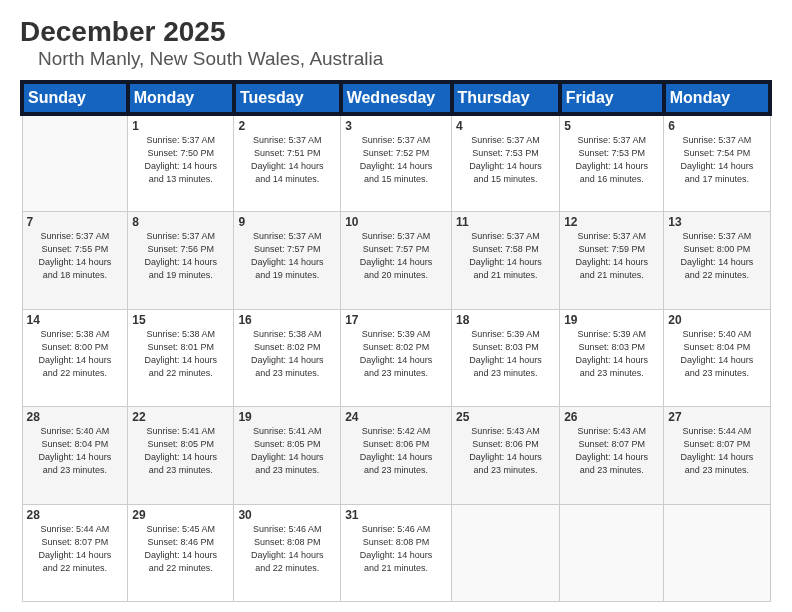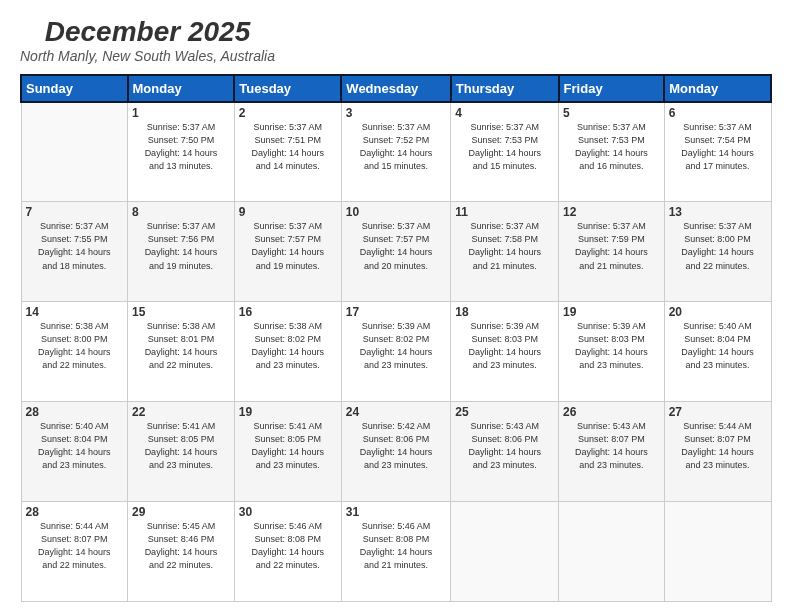--- a/index.html
+++ b/index.html
@@ -35,45 +35,45 @@
       font-weight: bold;
       line-height: 1.1;
     }
     .logo-general { color: #333; }
     .logo-blue { color: #1565c0; }
     .logo-icon {
       width: 32px;
       height: 32px;
     }
     .title-section {
-      text-align: center;
-      font-style: italic;
+      text-align: left;
     }
     .month-title {
       font-size: 28px;
       font-weight: bold;
       color: #333;
     }
     .location {
-      font-size: 14px;
+      font-size: 19px;
       color: #555;
+      margin-left: 18px;
     }
     .calendar {
       width: 100%;
       border-collapse: collapse;
       flex: 1;
     }
     .calendar thead tr th {
       background-color: #1565c0;
       color: #fff;
-      font-size: 13px;
+      font-size: 16px;
       font-weight: bold;
       padding: 5px 4px;
       text-align: left;
-      border: 2px solid #0f172a;
+      border: 4px solid #0f172a;
     }
     .calendar tbody tr td {
       border: 1px solid #ccc;
       vertical-align: top;
       padding: 3px 4px;
       font-size: 9.5px;
       color: #333;
       width: 113px;
       height: 82px;
       background: #fff;

